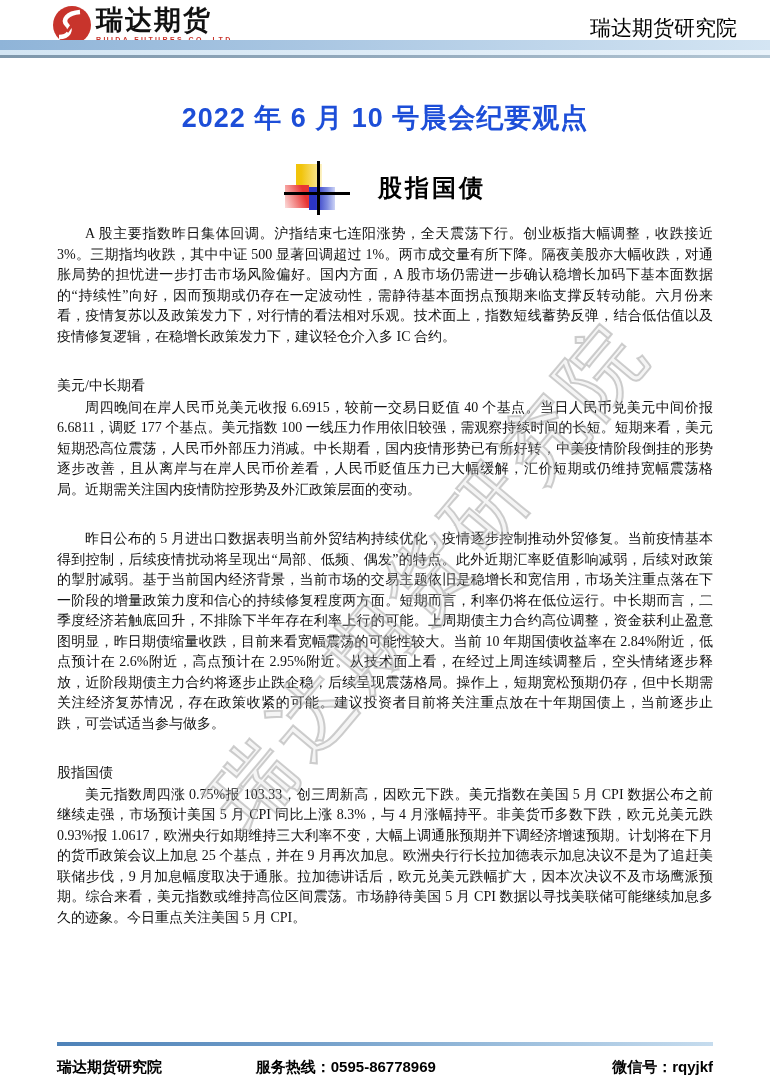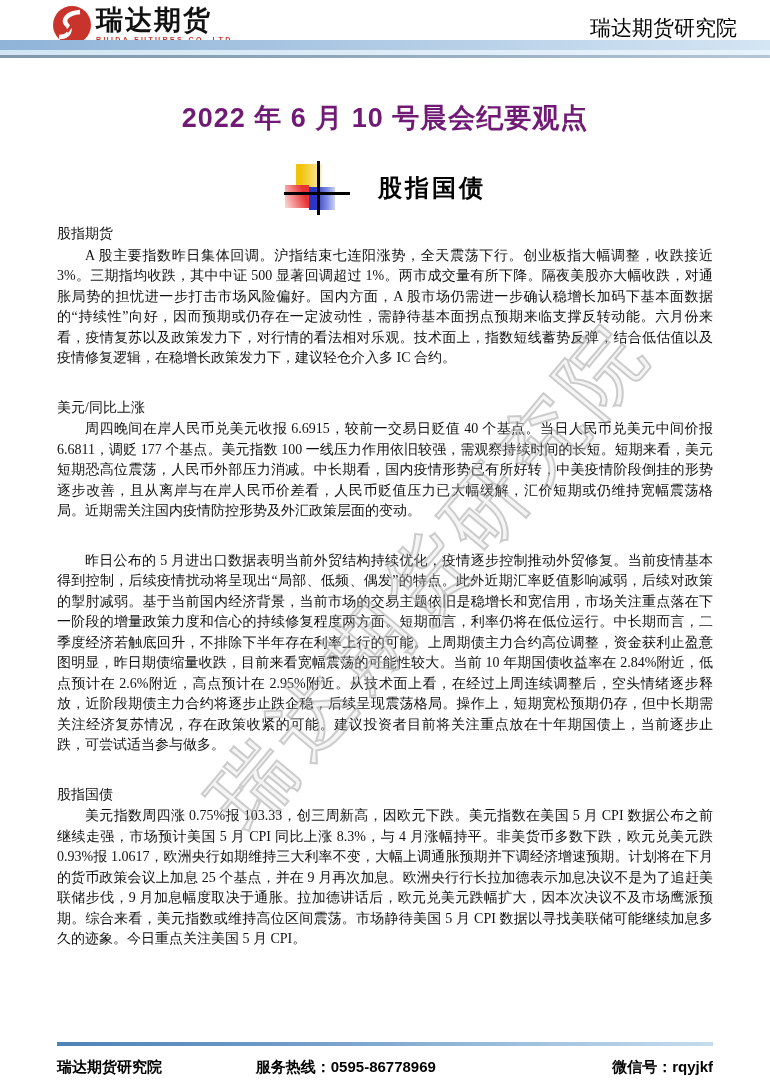--- a/index.html
+++ b/index.html
@@ -15,21 +15,21 @@
             font-family:"Liberation Sans","DejaVu Sans",sans-serif;font-weight:bold;}
   .institute{position:absolute;right:33px;top:14px;font-size:21px;
              font-family:"Liberation Sans","DejaVu Sans",sans-serif;color:#000;}
   .header-bar{position:absolute;left:0;top:40px;width:770px;}
   .hb1{height:10px;background:linear-gradient(90deg,#8fb4d8 0%,#a9c6e2 40%,#c2d8ec 75%,#d4e5f3 100%);}
   .hb2{height:5px;background:linear-gradient(90deg,#d3e5f3,#e8f2fa);}
   .hb3{height:3px;background:linear-gradient(90deg,#7e97ab 0%,#93aabd 50%,#b3c6d4 100%);}
   
   .title{position:absolute;left:0;top:82px;width:770px;text-align:center;
          font-family:"Liberation Sans","DejaVu Sans",sans-serif;
-         font-size:27px;font-weight:bold;color:#701a75;letter-spacing:1px;}
+         font-size:27px;font-weight:bold;color:#1d4ed8;letter-spacing:1px;}
   
   .section-head{position:absolute;left:0;top:161px;width:770px;display:flex;
                 justify-content:center;align-items:center;gap:28px;}
   .cs-icon{position:relative;width:66px;height:54px;flex:0 0 66px;}
   .sq-y{position:absolute;left:12px;top:3px;width:26px;height:23px;
         background:linear-gradient(90deg,#f1c40b 20%,#f8e07a 75%,#fdf3c9);}
   .sq-r{position:absolute;left:1px;top:24px;width:24px;height:23px;
         background:linear-gradient(250deg,#e83433 25%,#f59a98 70%,#fcdcdb);}
   .sq-b{position:absolute;left:25px;top:26px;width:26px;height:23px;
         background:linear-gradient(90deg,#2b35c4 25%,#7f8ce0 70%,#ccd3f6);}
@@ -90,25 +90,24 @@
       <div class="sq-r"></div>
       <div class="sq-b"></div>
       <div class="cross-v"></div>
       <div class="cross-h"></div>
     </div>
     <div class="section-heading">股指国债</div>
   </div>
 
   <div class="content">
     <div class="block">
-      <p class="block-label">股指期货</p>
       <p class="block-para">A 股主要指数昨日集体回调。沪指结束七连阳涨势，全天震荡下行。创业板指大幅调整，收跌接近 3%。三期指均收跌，其中中证 500 显著回调超过 1%。两市成交量有所下降。隔夜美股亦大幅收跌，对通胀局势的担忧进一步打击市场风险偏好。国内方面，A 股市场仍需进一步确认稳增长加码下基本面数据的“持续性”向好，因而预期或仍存在一定波动性，需静待基本面拐点预期来临支撑反转动能。六月份来看，疫情复苏以及政策发力下，对行情的看法相对乐观。技术面上，指数短线蓄势反弹，结合低估值以及疫情修复逻辑，在稳增长政策发力下，建议轻仓介入多 IC 合约。</p>
     </div>
     <div class="block">
-      <p class="block-label">美元/同比上涨</p>
+      <p class="block-label">美元/中长期看</p>
       <p class="block-para">周四晚间在岸人民币兑美元收报 6.6915，较前一交易日贬值 40 个基点。当日人民币兑美元中间价报 6.6811，调贬 177 个基点。美元指数 100 一线压力作用依旧较强，需观察持续时间的长短。短期来看，美元短期恐高位震荡，人民币外部压力消减。中长期看，国内疫情形势已有所好转，中美疫情阶段倒挂的形势逐步改善，且从离岸与在岸人民币价差看，人民币贬值压力已大幅缓解，汇价短期或仍维持宽幅震荡格局。近期需关注国内疫情防控形势及外汇政策层面的变动。</p>
     </div>
     <div class="block">
       <p class="block-para">昨日公布的 5 月进出口数据表明当前外贸结构持续优化，疫情逐步控制推动外贸修复。当前疫情基本得到控制，后续疫情扰动将呈现出“局部、低频、偶发”的特点。此外近期汇率贬值影响减弱，后续对政策的掣肘减弱。基于当前国内经济背景，当前市场的交易主题依旧是稳增长和宽信用，市场关注重点落在下一阶段的增量政策力度和信心的持续修复程度两方面。短期而言，利率仍将在低位运行。中长期而言，二季度经济若触底回升，不排除下半年存在利率上行的可能。上周期债主力合约高位调整，资金获利止盈意图明显，昨日期债缩量收跌，目前来看宽幅震荡的可能性较大。当前 10 年期国债收益率在 2.84%附近，低点预计在 2.6%附近，高点预计在 2.95%附近。从技术面上看，在经过上周连续调整后，空头情绪逐步释放，近阶段期债主力合约将逐步止跌企稳，后续呈现震荡格局。操作上，短期宽松预期仍存，但中长期需关注经济复苏情况，存在政策收紧的可能。建议投资者目前将关注重点放在十年期国债上，当前逐步止跌，可尝试适当参与做多。</p>
     </div>
     <div class="block">
       <p class="block-label">股指国债</p>
       <p class="block-para">美元指数周四涨 0.75%报 103.33，创三周新高，因欧元下跌。美元指数在美国 5 月 CPI 数据公布之前继续走强，市场预计美国 5 月 CPI 同比上涨 8.3%，与 4 月涨幅持平。非美货币多数下跌，欧元兑美元跌 0.93%报 1.0617，欧洲央行如期维持三大利率不变，大幅上调通胀预期并下调经济增速预期。计划将在下月的货币政策会议上加息 25 个基点，并在 9 月再次加息。欧洲央行行长拉加德表示加息决议不是为了追赶美联储步伐，9 月加息幅度取决于通胀。拉加德讲话后，欧元兑美元跌幅扩大，因本次决议不及市场鹰派预期。综合来看，美元指数或维持高位区间震荡。市场静待美国 5 月 CPI 数据以寻找美联储可能继续加息多久的迹象。今日重点关注美国 5 月 CPI。</p>
     </div>
   </div>

